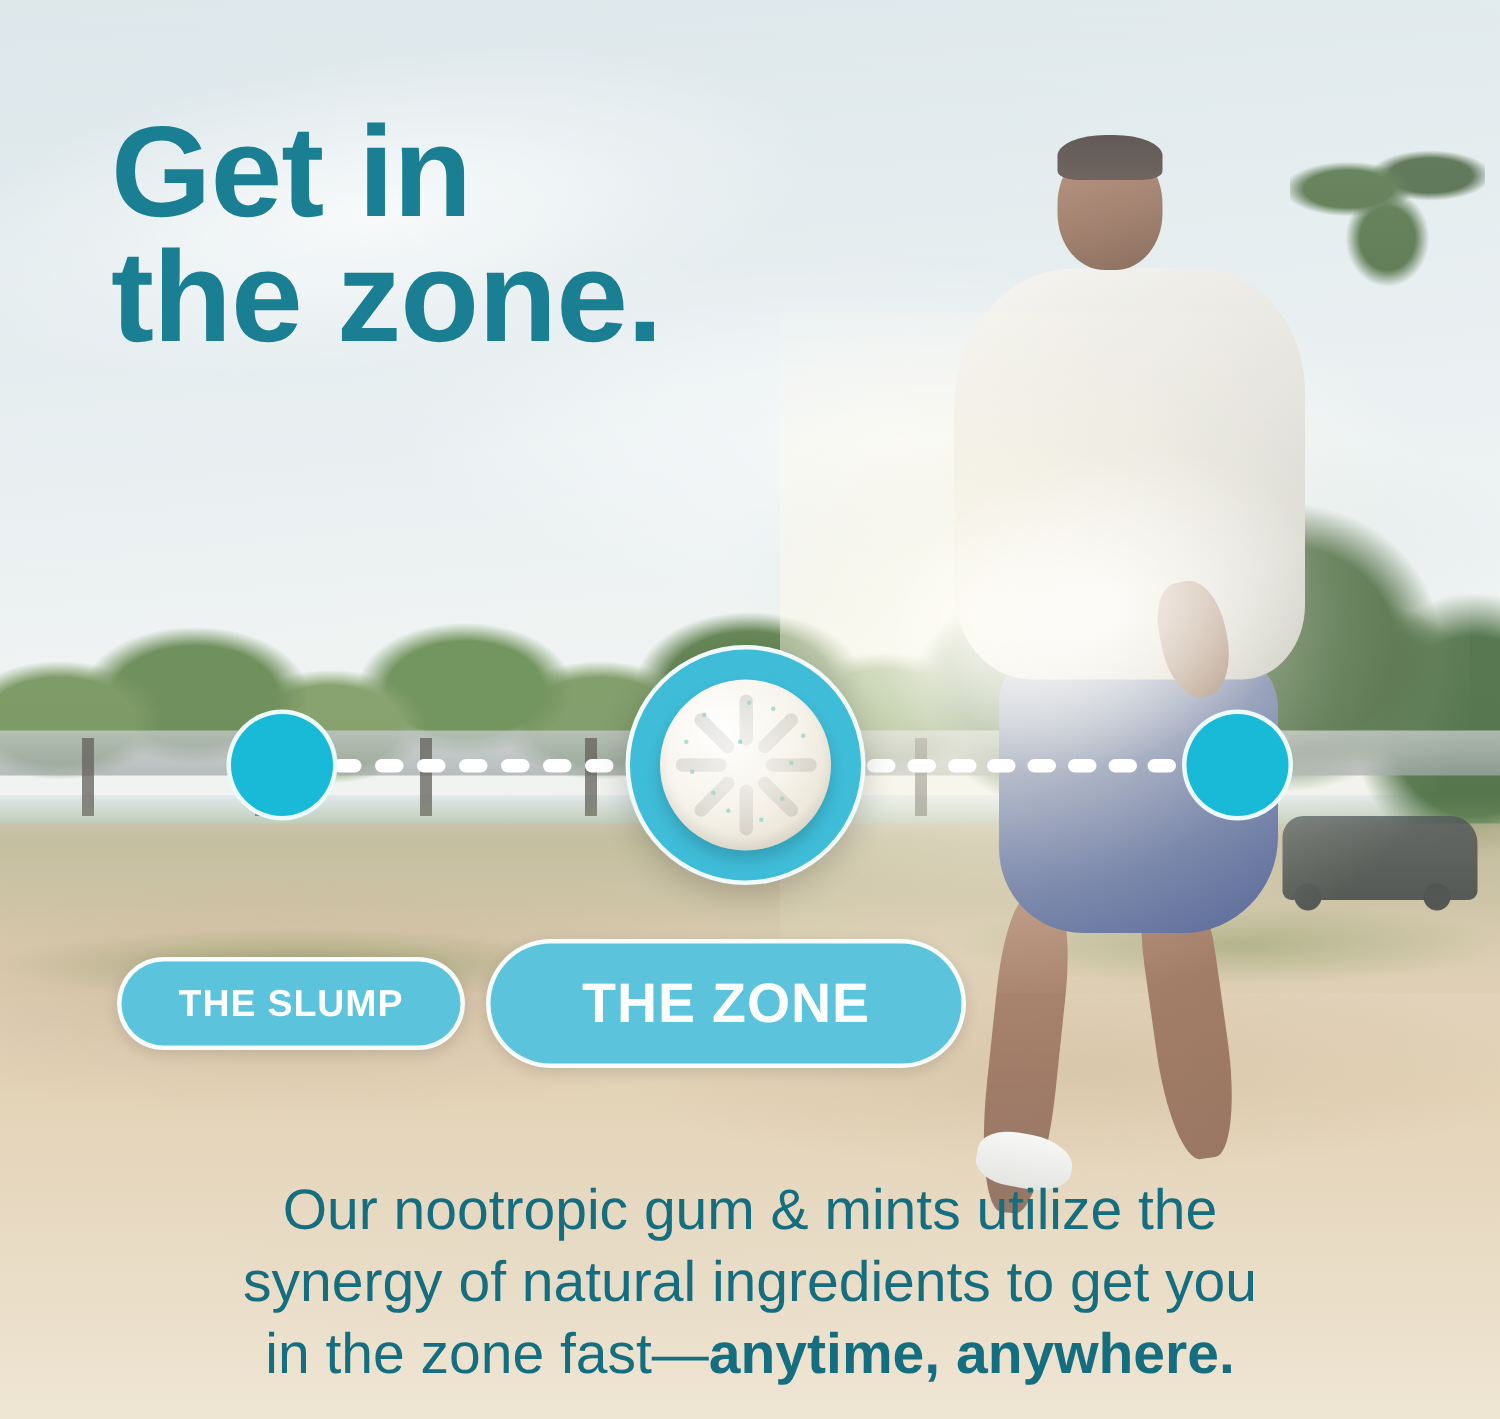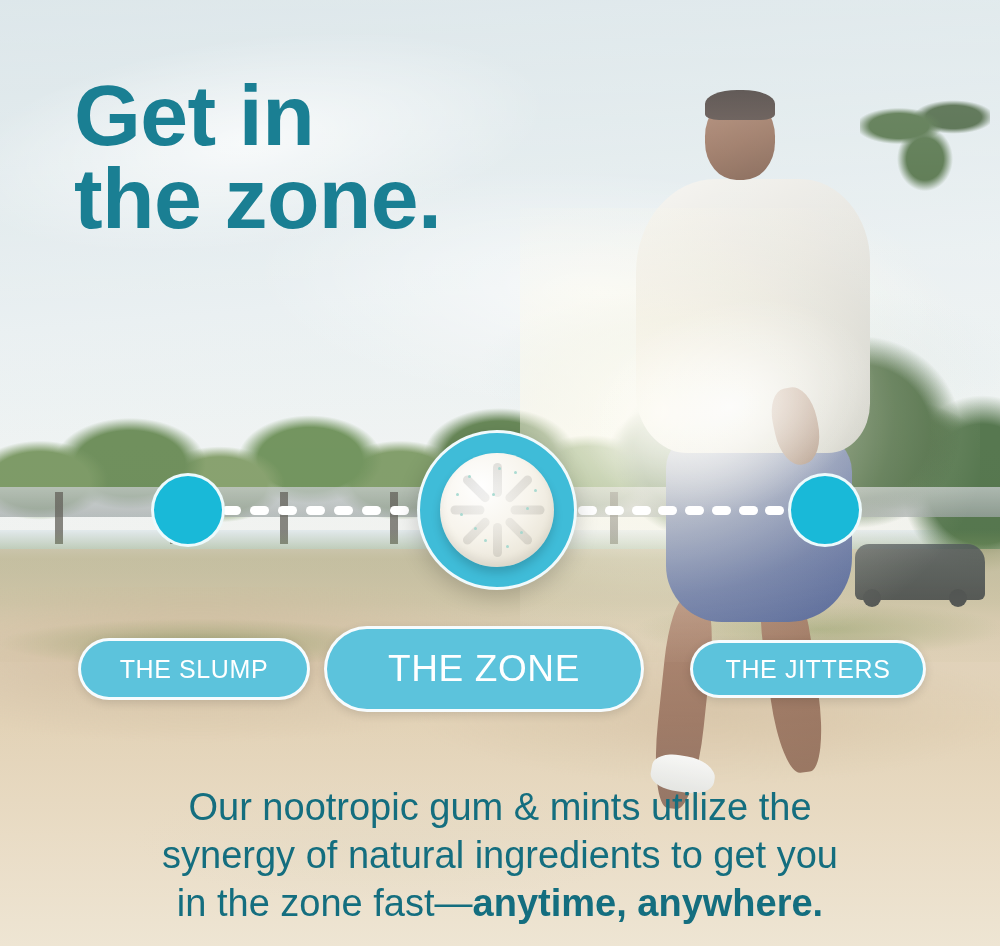--- a/index.html
+++ b/index.html
@@ -283,21 +283,21 @@
   
   .pill {
     position: absolute;
     display: flex;
     align-items: center;
     justify-content: center;
     background: #5cc3dc;
     border: 3px solid rgba(255,255,255,.95);
     border-radius: 40px;
     color: #ffffff;
-    font-weight: 400;
+    font-weight: 700;
     letter-spacing: 0.6px;
     box-sizing: border-box;
     box-shadow: 0 3px 10px rgba(0,0,0,.12);
   }
   .pill-slump   { left: 78px;  top: 638px; width: 232px; height: 62px; font-size: 25px; }
   .pill-zone    { left: 324px; top: 626px; width: 320px; height: 86px; font-size: 37px; border-radius: 48px; }
   .pill-jitters { left: 690px; top: 640px; width: 236px; height: 58px; font-size: 25px; }
 
   
   .subcopy {
@@ -409,21 +409,20 @@
         </div>
     </div>
 
     <div class="node node-right"></div>
   </div>
 
   <div class="pill pill-slump">THE SLUMP</div>
 
   <div class="pill pill-zone">THE ZONE</div>
 
-  <div class="pill pill-jitters">THE JITTERS</div>
 
   <p class="subcopy">
     <span class="line">Our nootropic gum &amp; mints utilize the</span>
     <span class="line">synergy of natural ingredients to get you</span>
     <span class="line"><span>in the zone fast—</span><b>anytime, anywhere.</b></span>
   </p>
 
 </div>
 
 </body></html>

